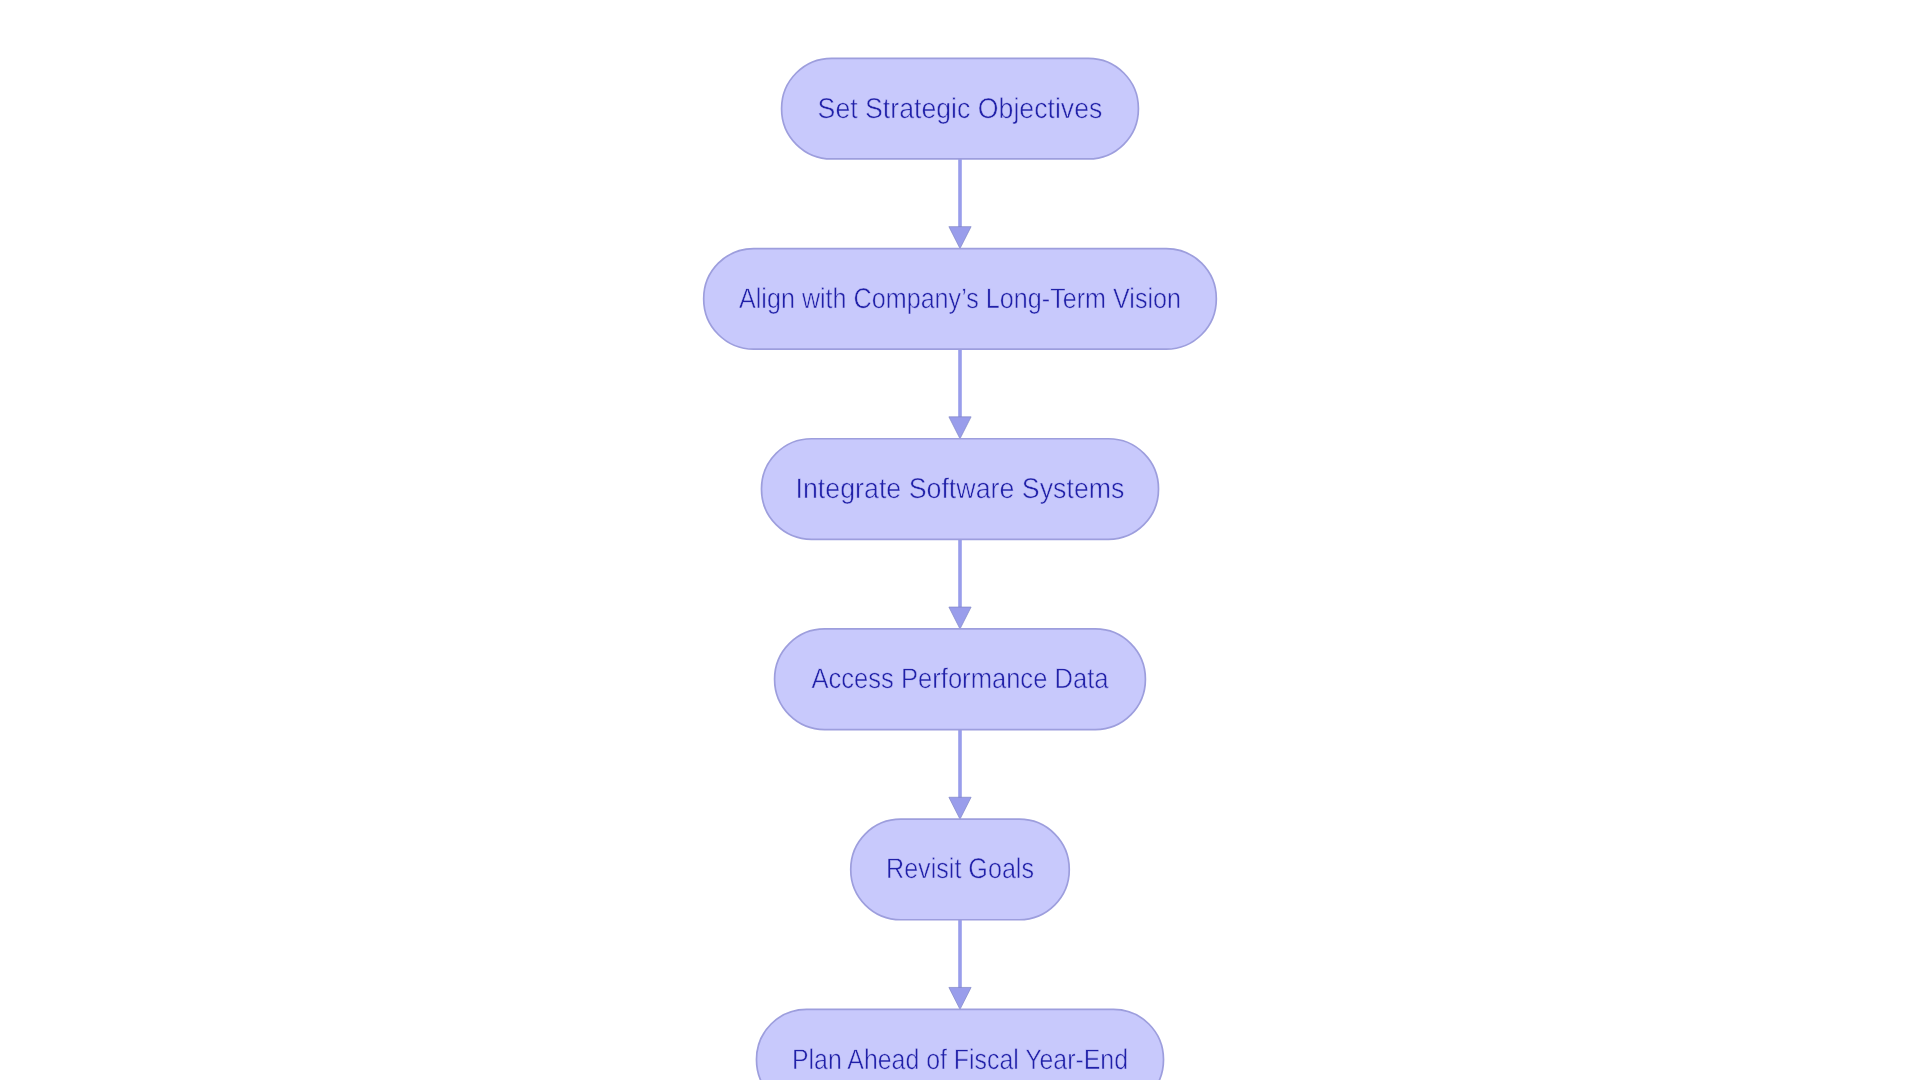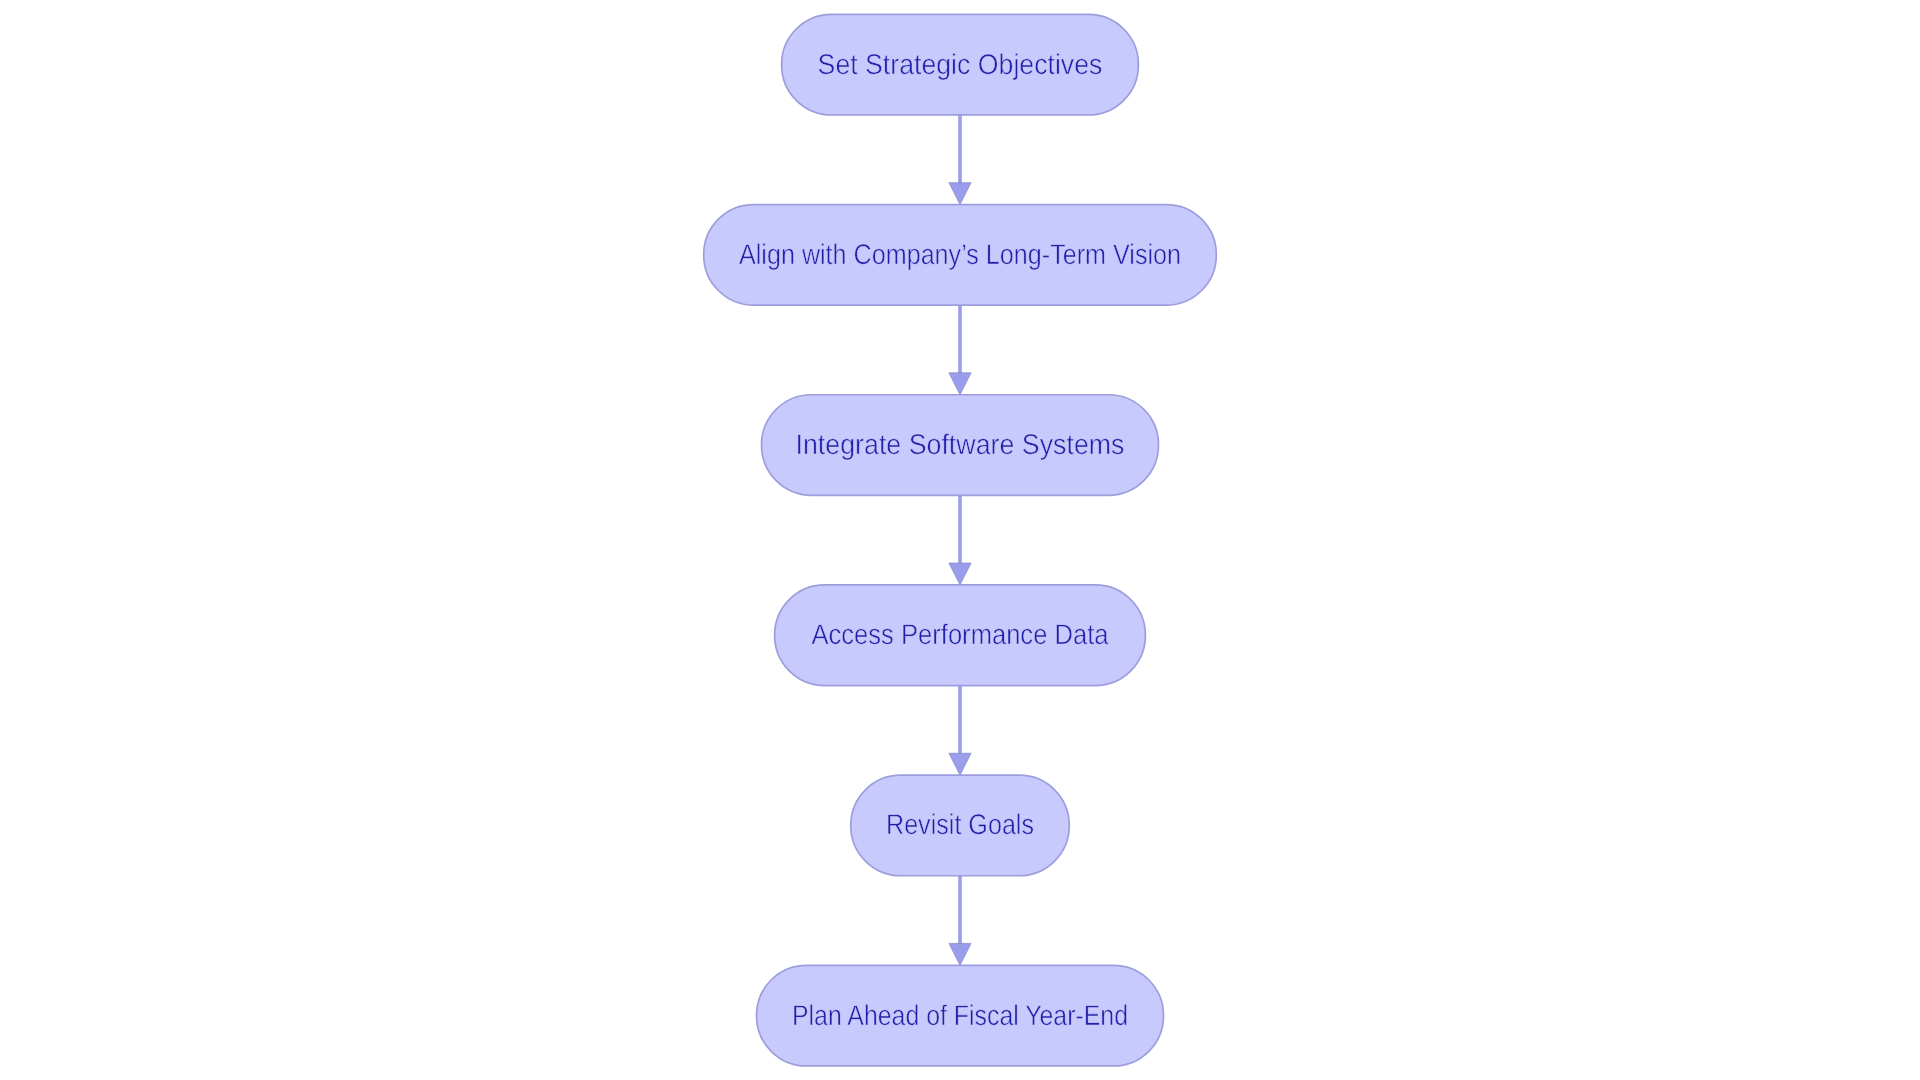--- a/index.html
+++ b/index.html
@@ -1,19 +1,19 @@
 <!DOCTYPE html>
 <html><head>
 <meta charset="utf-8">
 <title>Flowchart</title>
 <style>
   html, body { margin:0; padding:0; background:#ffffff; }
   body { width:1920px; height:1080px; overflow:hidden;
          font-family:"Liberation Sans", sans-serif; }
-  #stage { position:relative; width:1920px; height:796px; background:#ffffff; }
+  #stage { position:relative; width:1920px; height:796px; background:#ffffff;margin-top:44px; }
   #flow { display:block; position:absolute; left:0; top:0; }
 
   .node-label { font-family:"Liberation Sans", sans-serif; font-weight:400;
                 dominant-baseline:alphabetic; text-anchor:middle;
                 filter:opacity(100%); -webkit-font-smoothing:antialiased;
                 text-rendering:geometricPrecision; }
   .edge-line { fill:none; stroke-linecap:butt; }
 </style>
 </head>
 <body>

